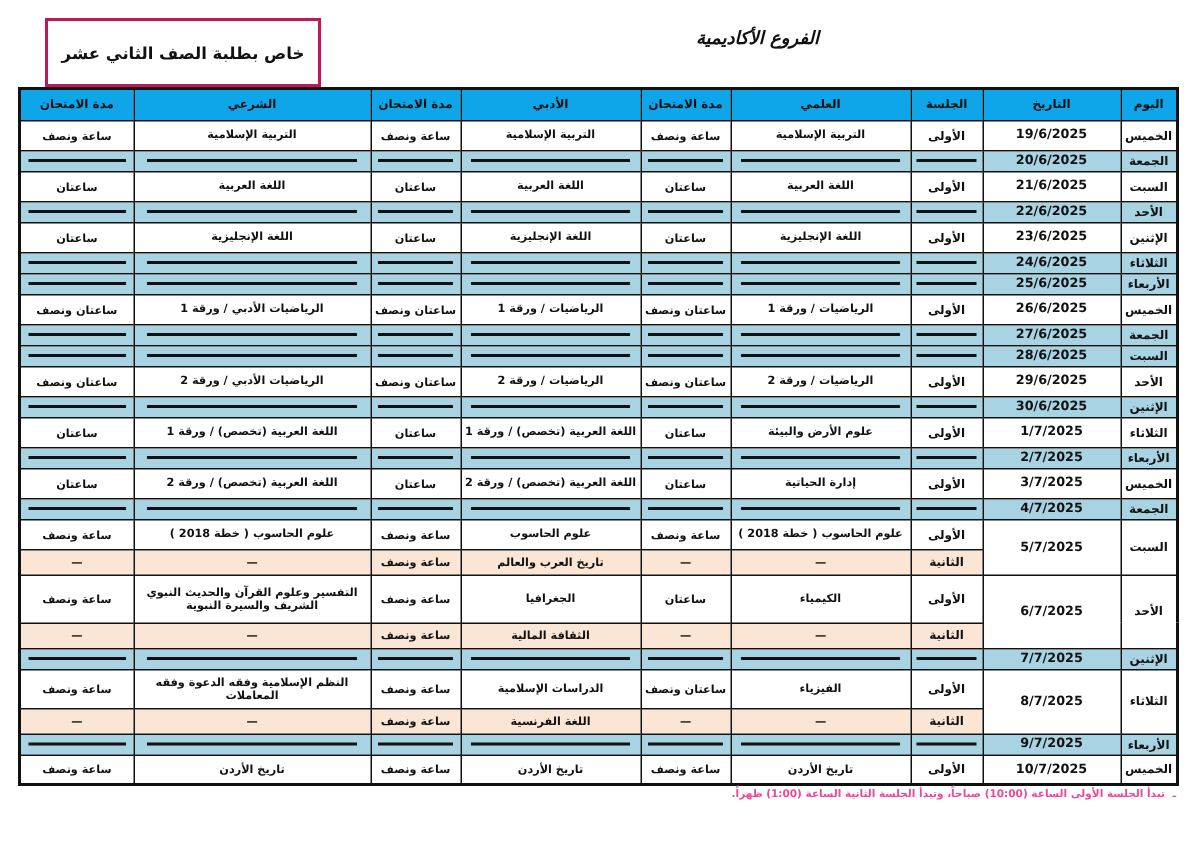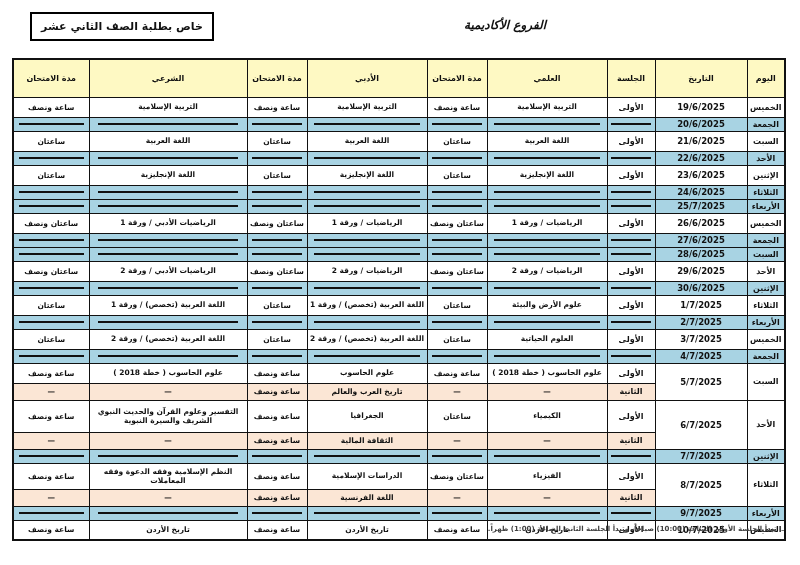--- a/index.html
+++ b/index.html
@@ -1,50 +1,50 @@
 <!DOCTYPE html>
 <html lang="ar" dir="rtl"><head>
 <meta charset="utf-8">
 <style>
   * { box-sizing: border-box; margin: 0; padding: 0; }
   html, body { width: 800px; height: 565px; }
   body { font-family: "DejaVu Sans", sans-serif; background: #fff; color: #111; }
   .page { position: relative; width: 800px; height: 565px; background: #fff; overflow: hidden; direction: rtl; }
 
   .corner-box {
-    position: absolute; top: 12px; left: 30px; width: 184px; height: 29px;
-    border: 2px solid #000000; display: flex; align-items: center; justify-content: center;
+    position: absolute; top: 12px; left: 30px; width: 184px; height: 46px;
+    border: 2px solid #be185d; display: flex; align-items: center; justify-content: center;
     font-size: 11px; font-weight: bold;
   }
   .title-wrap { position: absolute; top: 10px; right: 15px; width: 560px; text-align: center; }
   .title-line1 { font-size: 12.5px; font-weight: bold; }
   .title-line2 { font-size: 12px; font-weight: bold; margin-top: 8px; font-style: italic; }
 
   table.sched {
     position: absolute; top: 58px; right: 14px; width: 772px; height: 462px;
     border-collapse: collapse; table-layout: fixed; border: 2px solid #111;
   }
   .sched th, .sched td {
     border: 1px solid #111; text-align: center; vertical-align: middle;
     padding: 0 2px; overflow: hidden;
   }
-  .sched th { background: #fef9c3; font-size: 8px; font-weight: bold; height: 38px; }
+  .sched th { background: #0ea5e9; font-size: 8px; font-weight: bold; height: 21px; }
   .c-day  { font-size: 8px;  font-weight: bold; }
   .c-date { font-size: 8.5px; font-weight: bold; }
   .c-sess { font-size: 8px;  font-weight: bold; }
   .c-subj { font-size: 7.5px; font-weight: bold; line-height: 1.25; }
   .c-dur  { font-size: 7.5px; font-weight: bold; margin-top: 14px; }
   tr.r-exam td { background: #ffffff; height: 20px; }
   tr.r-off  td { background: #a8d3e3; height: 14px; }
   tr.r-s2   td { background: #fbe6d5; height: 17px; }
   tr.r-tall td { height: 32px; }
   tr.r-med  td { height: 26px; }
   .dashline { width: 92%; margin: 0 auto; border-top: 2px solid #111; height: 0; }
 
-  .footnotes { position: absolute; top: 523px; right: 16px; width: 770px; text-align: right; color: #404040; }
+  .footnotes { position: absolute; top: 523px; right: 16px; width: 770px; text-align: right; color: #ec4899; }
   .footnote { font-size: 7px; font-weight: bold; line-height: 13px; white-space: nowrap; }
   .footnote .bullet { display: inline-block; margin-left: 5px; font-weight: bold; }
 </style>
 </head>
 <body>
 
 <div class="page">
 
   <div class="corner-box">
     <span>خاص بطلبة الصف الثاني عشر</span>
@@ -190,21 +190,21 @@
         <td>
             <div class="dashline"></div>
           </td>
         <td>
             <div class="dashline"></div>
           </td>
       </tr>
 
       <tr class="r-off">
         <td class="c-day">الأربعاء</td>
-        <td class="c-date">25/7/2025</td>
+        <td class="c-date">25/6/2025</td>
         <td>
             <div class="dashline"></div>
           </td>
         <td>
             <div class="dashline"></div>
           </td>
         <td>
             <div class="dashline"></div>
           </td>
         <td>
@@ -358,21 +358,21 @@
           </td>
         <td>
             <div class="dashline"></div>
           </td>
       </tr>
 
       <tr class="r-exam">
         <td class="c-day">الخميس</td>
         <td class="c-date">3/7/2025</td>
         <td class="c-sess">الأولى</td>
-        <td class="c-subj">العلوم الحياتية</td>
+        <td class="c-subj">إدارة الحياتية</td>
         <td class="c-dur">ساعتان</td>
         <td class="c-subj">اللغة العربية (تخصص) / ورقة 2</td>
         <td class="c-dur">ساعتان</td>
         <td class="c-subj">اللغة العربية (تخصص) / ورقة 2</td>
         <td class="c-dur">ساعتان</td>
       </tr>
 
       <tr class="r-off">
         <td class="c-day">الجمعة</td>
         <td class="c-date">4/7/2025</td>

